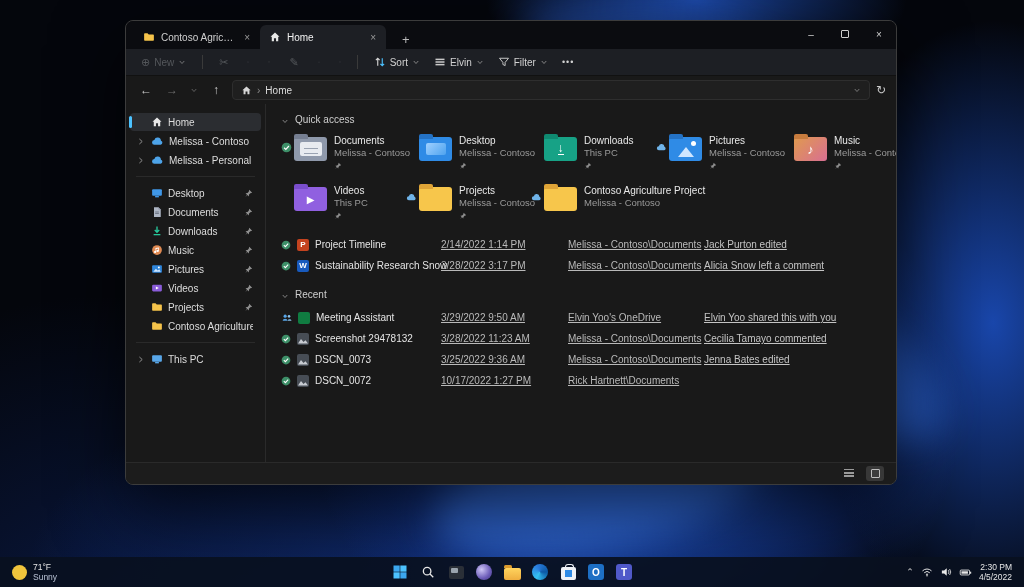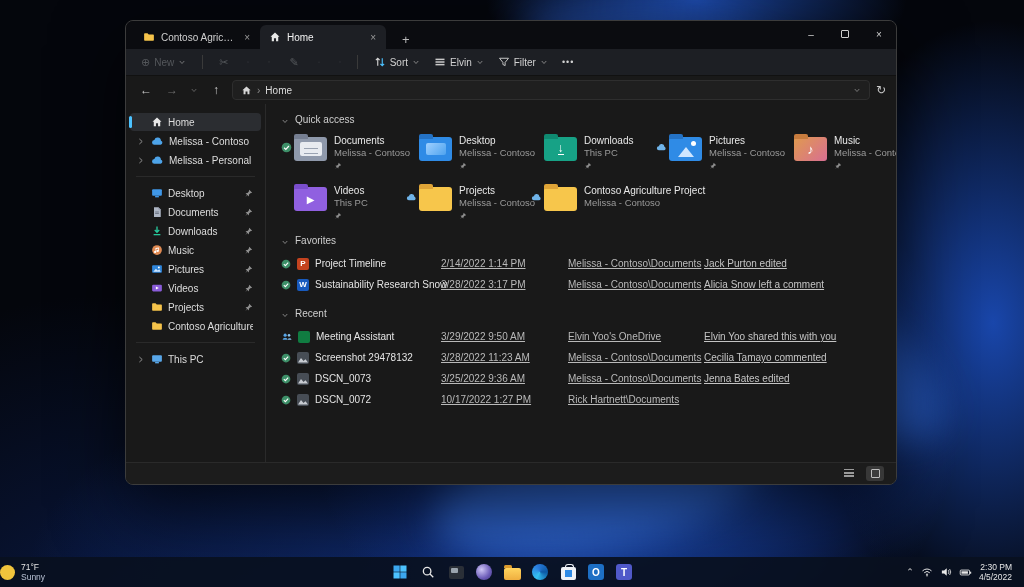--- a/index.html
+++ b/index.html
@@ -134,21 +134,21 @@
   .statusbar { height:22px; border-top:1px solid #2a2a2a; background:#1c1c1c; flex:none;
     display:flex; align-items:center; justify-content:flex-end; gap:8px; padding:0 12px; }
   .sb-btn { width:18px; height:15px; display:flex; align-items:center; justify-content:center; border-radius:3px; }
   .sb-btn.selected { background:#383838; }
   .sb-details { width:10px; height:9px; background:repeating-linear-gradient(#9a9a9a 0 1.5px, transparent 1.5px 3.2px); }
   .sb-thumbs { width:9px; height:9px; border:1.5px solid #bdbdbd; border-radius:1px; background:#3c3c3c; }
 
   
   .taskbar { position:absolute; left:0; bottom:0; width:1024px; height:30px;
     background:rgba(9,16,31,.93); display:flex; align-items:center; }
-  .weather { display:flex; align-items:center; gap:6px; width:230px; }
+  .weather { display:flex; align-items:center; gap:6px; padding-left:12px; width:230px; }
   .sun { width:15px; height:15px; border-radius:50%; background:#f0c43c; }
   .wx-lines { font-size:8.5px; line-height:10px; color:#e6e6e6; }
   .wx-lines .cond { color:#b9c2d4; }
   .tb-center { display:flex; align-items:center; gap:9px; margin:0 auto; }
   .tb-ico { width:19px; height:19px; display:flex; align-items:center; justify-content:center; border-radius:4px; }
   .edge-logo { width:16px; height:16px; border-radius:50%;
     background:conic-gradient(from 210deg,#35c1f1,#2b7de0,#0c59a4,#35c1f1); }
   .store-logo { width:15px; height:13px; background:#eef2f8; border-radius:2px; position:relative; margin-top:2px;
     display:flex; align-items:center; justify-content:center; }
   .store-logo::before { content:""; position:absolute; top:-3px; left:4px; width:7px; height:4px;
@@ -637,26 +637,20 @@
               <use href="#sym-cloud"></use>
             </svg>
           <div class="folder f-yellow"></div>
           <div class="tile-labels">
             <div class="tl-name">Contoso Agriculture Project</div>
             <div class="tl-loc">Melissa - Contoso</div>
           </div>
         </div>
       </div>
 
-      <div class="sec-head">
-        <svg class="i8 sh-chev">
-            <use href="#sym-chev-d"></use>
-          </svg>
-        <span>Favorites</span>
-      </div>
       <div class="rows">
         <div class="frow">
           <span class="cell-name">
             <svg class="i10">
                 <use href="#sym-check"></use>
               </svg>
             <span class="fbadge fb-ppt">P</span>
             <span>Project Timeline</span>
           </span>
           <span class="cell-date">2/14/2022 1:14 PM</span>

